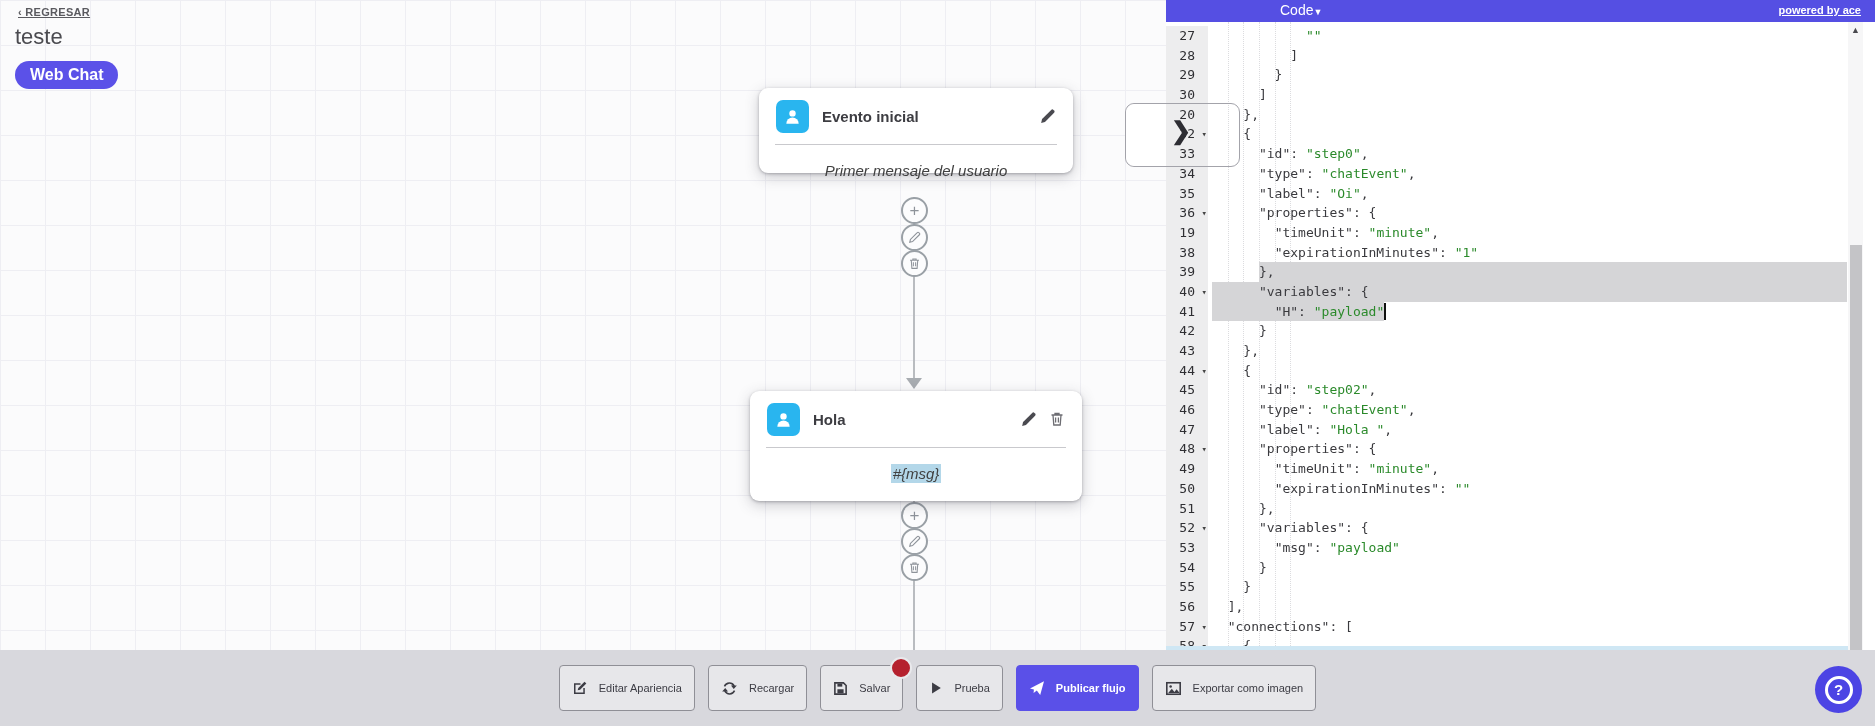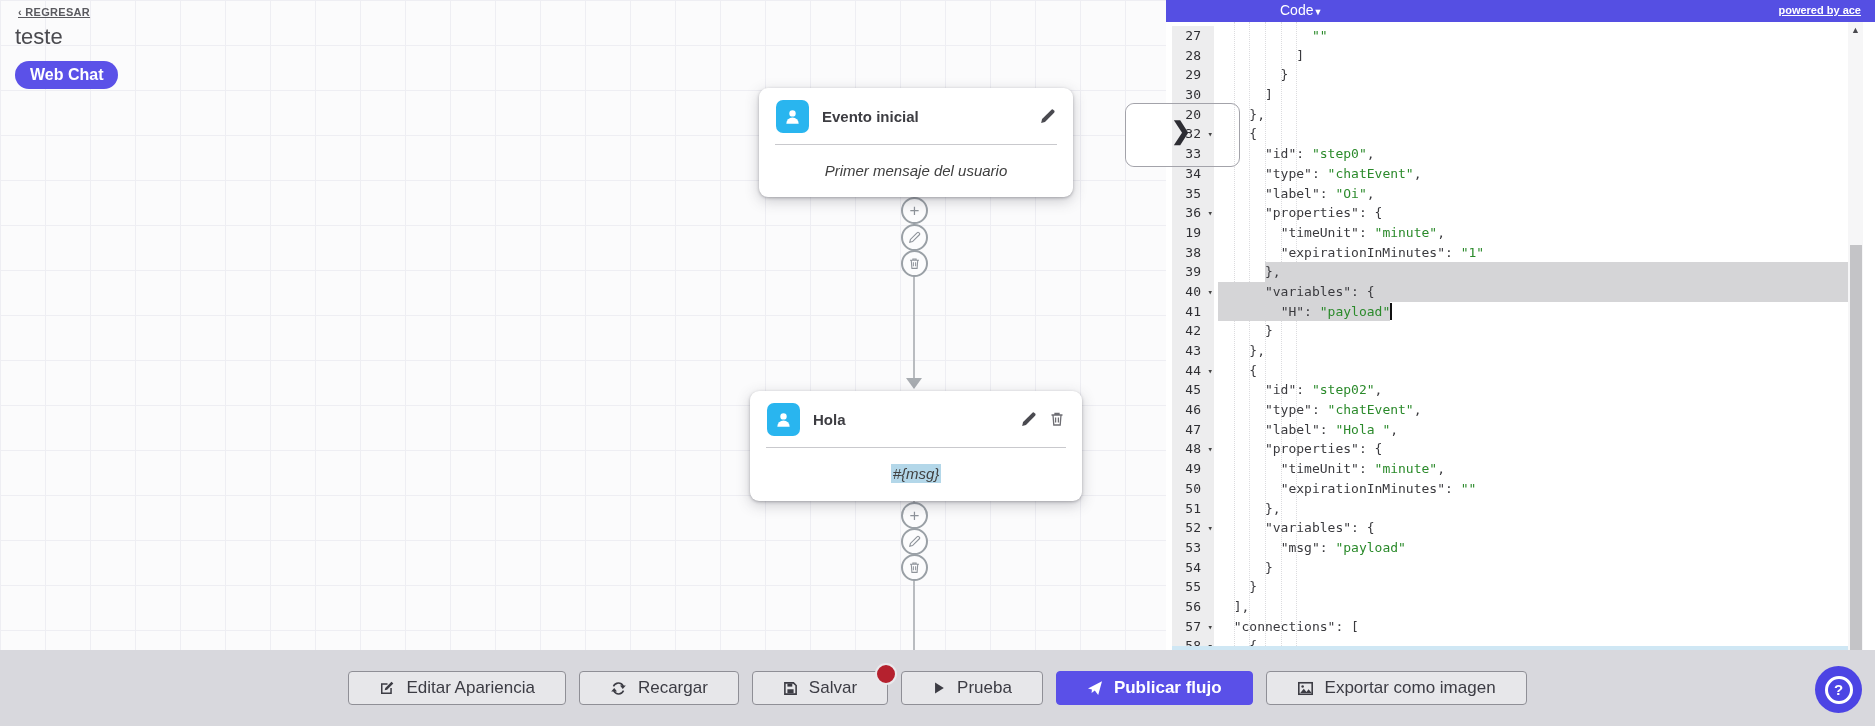--- a/index.html
+++ b/index.html
@@ -44,41 +44,41 @@
     border:1px solid #a3a3aa;border-radius:9px;z-index:30;background:transparent;cursor:pointer;}
   .panel-handle .fill{position:absolute;left:0;top:0;bottom:0;width:40px;background:#fff;
     border-radius:9px 0 0 9px;z-index:-1;}
   .panel-handle .chev{position:absolute;left:45px;top:13px;font-size:24px;font-weight:bold;color:#2d2d33;}
   
   .code-panel{position:absolute;left:1166px;top:0;width:709px;height:650px;background:#fff;overflow:hidden;}
   .code-header{position:absolute;left:0;top:0;right:0;height:22px;background:#554fe3;z-index:6;}
   .code-mode{position:absolute;left:114px;top:2px;color:#fff;font-size:14px;cursor:pointer;display:flex;gap:0;align-items:center;}
   .code-mode .dd{font-size:9px;margin-top:3px;}
   .powered{position:absolute;right:14px;top:4px;color:#fff;font-size:11px;font-weight:bold;text-decoration:underline;cursor:pointer;}
-  .editor{position:absolute;left:0;top:22px;right:0;bottom:0;font-family:"DejaVu Sans Mono",monospace;font-size:13px;margin-left:6px;}
+  .editor{position:absolute;left:0;top:22px;right:0;bottom:0;font-family:"DejaVu Sans Mono",monospace;font-size:13px;}
   .guide{position:absolute;top:0;bottom:0;width:0;border-left:1px dotted #dcdcdf;z-index:0;}
   .rows{position:absolute;left:0;top:0;right:0;padding-top:4px;}
   .row{position:relative;height:19.7px;display:flex;z-index:2;}
   .gut{width:42px;flex:none;background:#ededee;color:#2f2f33;text-align:right;
     padding-right:13px;box-sizing:border-box;line-height:19.7px;position:relative;z-index:1;cursor:pointer;}
   .fold{position:absolute;right:1px;top:1px;font-size:9px;color:#444;}
   .codeline{white-space:pre;line-height:19.7px;padding-left:4px;position:relative;z-index:2;}
   .tok-k{color:#3a3a3e;} .tok-p{color:#3a3a3e;} .tok-s{color:#2b8a2b;}
   .sel{position:absolute;top:0;height:100%;background:#d5d5d7;z-index:0;}
   .cursor{position:absolute;top:1px;bottom:1px;width:2px;background:#111;z-index:3;}
   .hscroll{position:absolute;left:0;right:27px;bottom:0;height:4px;background:#cfe7f4;z-index:4;}
   .vscroll{position:absolute;top:22px;right:12px;bottom:0;width:15px;background:#f6f6f7;z-index:5;}
   .vscroll .up{height:16px;text-align:center;font-size:9px;line-height:16px;color:#49494e;cursor:pointer;}
   .thumb{position:absolute;left:2px;right:1px;top:223px;bottom:0;background:#c4c4c7;cursor:pointer;}
   
   .toolbar{position:absolute;left:0;right:0;bottom:0;height:76px;background:#d8d8dd;
     display:flex;align-items:center;justify-content:center;gap:13px;z-index:40;}
-  .tbtn{position:relative;height:34px;display:flex;align-items:center;gap:11px;padding:0 30px;
+  .tbtn{position:relative;height:46px;display:flex;align-items:center;gap:11px;padding:0 12px;
     border:1px solid #8f8f96;border-radius:4px;background:#e7e7ea;color:#3c3c44;
-    font-size:17px;font-family:"Liberation Sans",sans-serif;cursor:pointer;}
+    font-size:11px;font-family:"Liberation Sans",sans-serif;cursor:pointer;}
   .tbtn svg{display:block;}
   .tbtn.primary{background:#5a50e8;border-color:#5a50e8;color:#fff;font-weight:bold;}
   .badge-dot{position:absolute;top:-9px;right:-10px;width:18px;height:18px;border-radius:50%;
     background:#b5212e;border:2px solid #e9e9ec;}
   
   .help{position:absolute;right:13px;bottom:13px;width:47px;height:47px;border-radius:50%;
     background:#4c44e4;z-index:50;display:flex;align-items:center;justify-content:center;cursor:pointer;}
   .help .ring{width:28px;height:28px;border:3px solid #fff;border-radius:50%;box-sizing:border-box;
     color:#fff;font-weight:bold;font-size:15px;display:flex;align-items:center;justify-content:center;}
 </style>
@@ -114,21 +114,21 @@
     <svg width="13" height="13" viewBox="0 0 16 16">
         <path d="M2.2 13.8l.8-3.4L11.4 2a1.3 1.3 0 0 1 1.9 0l.7.7a1.3 1.3 0 0 1 0 1.9L5.6 13z" fill="none" stroke="currentColor" stroke-width="1.4"></path>
       </svg>
   </div>
   <div class="cbtn" style="left:901px;top:554px;">
     <svg width="13" height="13" viewBox="0 0 16 16">
         <path d="M2.5 4h11M6 4V2.5h4V4M4 4l.8 10h6.4L12 4M6.6 6.5v5M9.4 6.5v5" fill="none" stroke="currentColor" stroke-width="1.3"></path>
       </svg>
   </div>
 
-  <div class="node" style="left:759px;top:88px;width:314px;height:109px;">
+  <div class="node" style="left:759px;top:88px;width:314px;height:85px;">
     <div class="node-header">
       <div class="node-icon">
         <svg width="19" height="19" viewBox="0 0 16 16">
             <circle cx="8" cy="5.4" r="2.7" fill="#fff"></circle>
             <path d="M2.8 14a5.2 5.2 0 0 1 10.4 0z" fill="#fff"></path>
           </svg>
       </div>
       <div class="node-title">Evento inicial</div>
       <div class="node-act">
         <svg width="17" height="17" viewBox="0 0 16 16">

